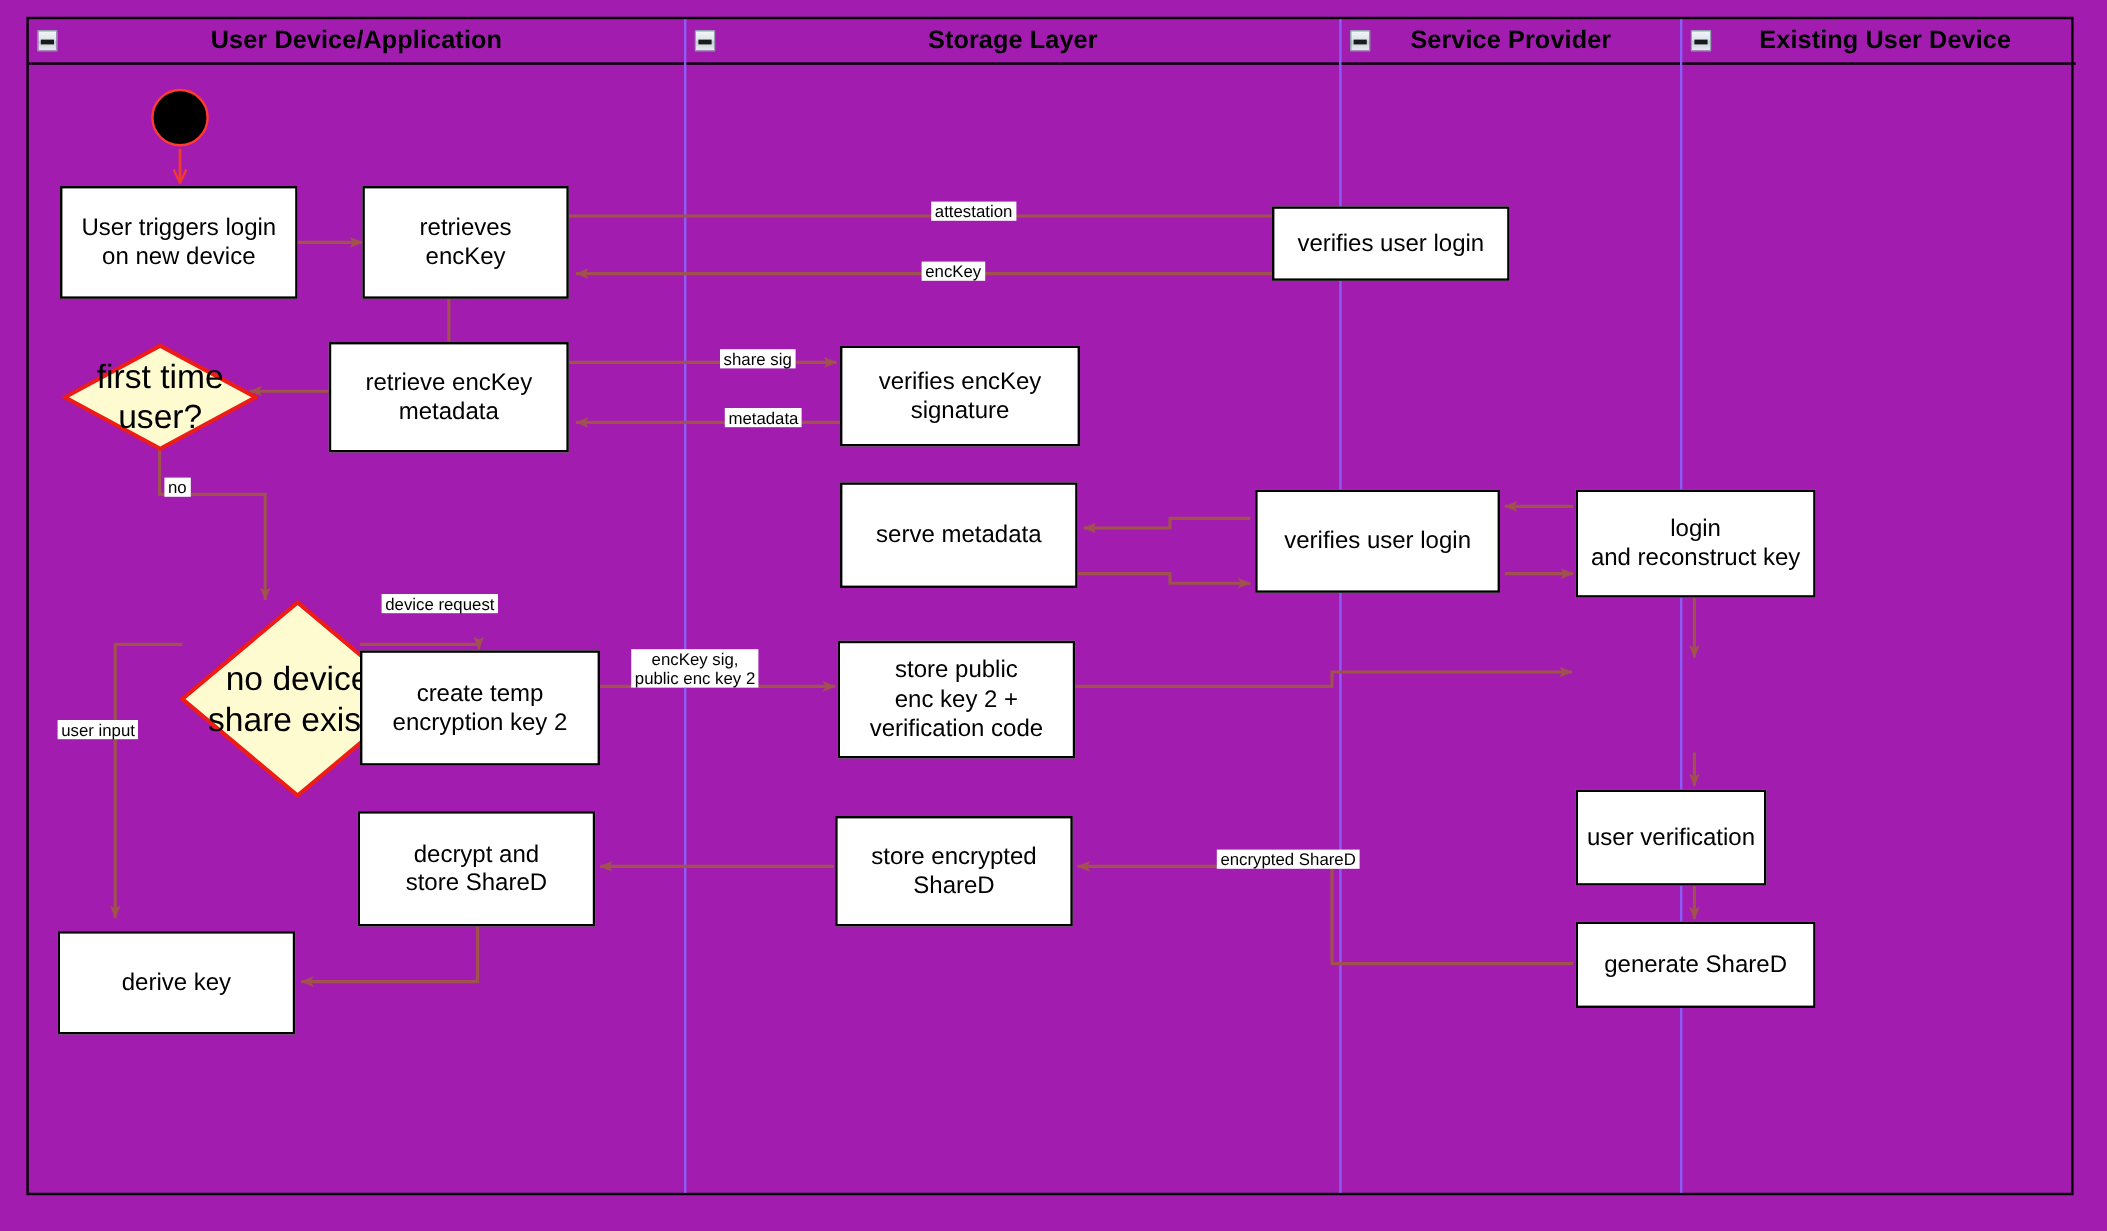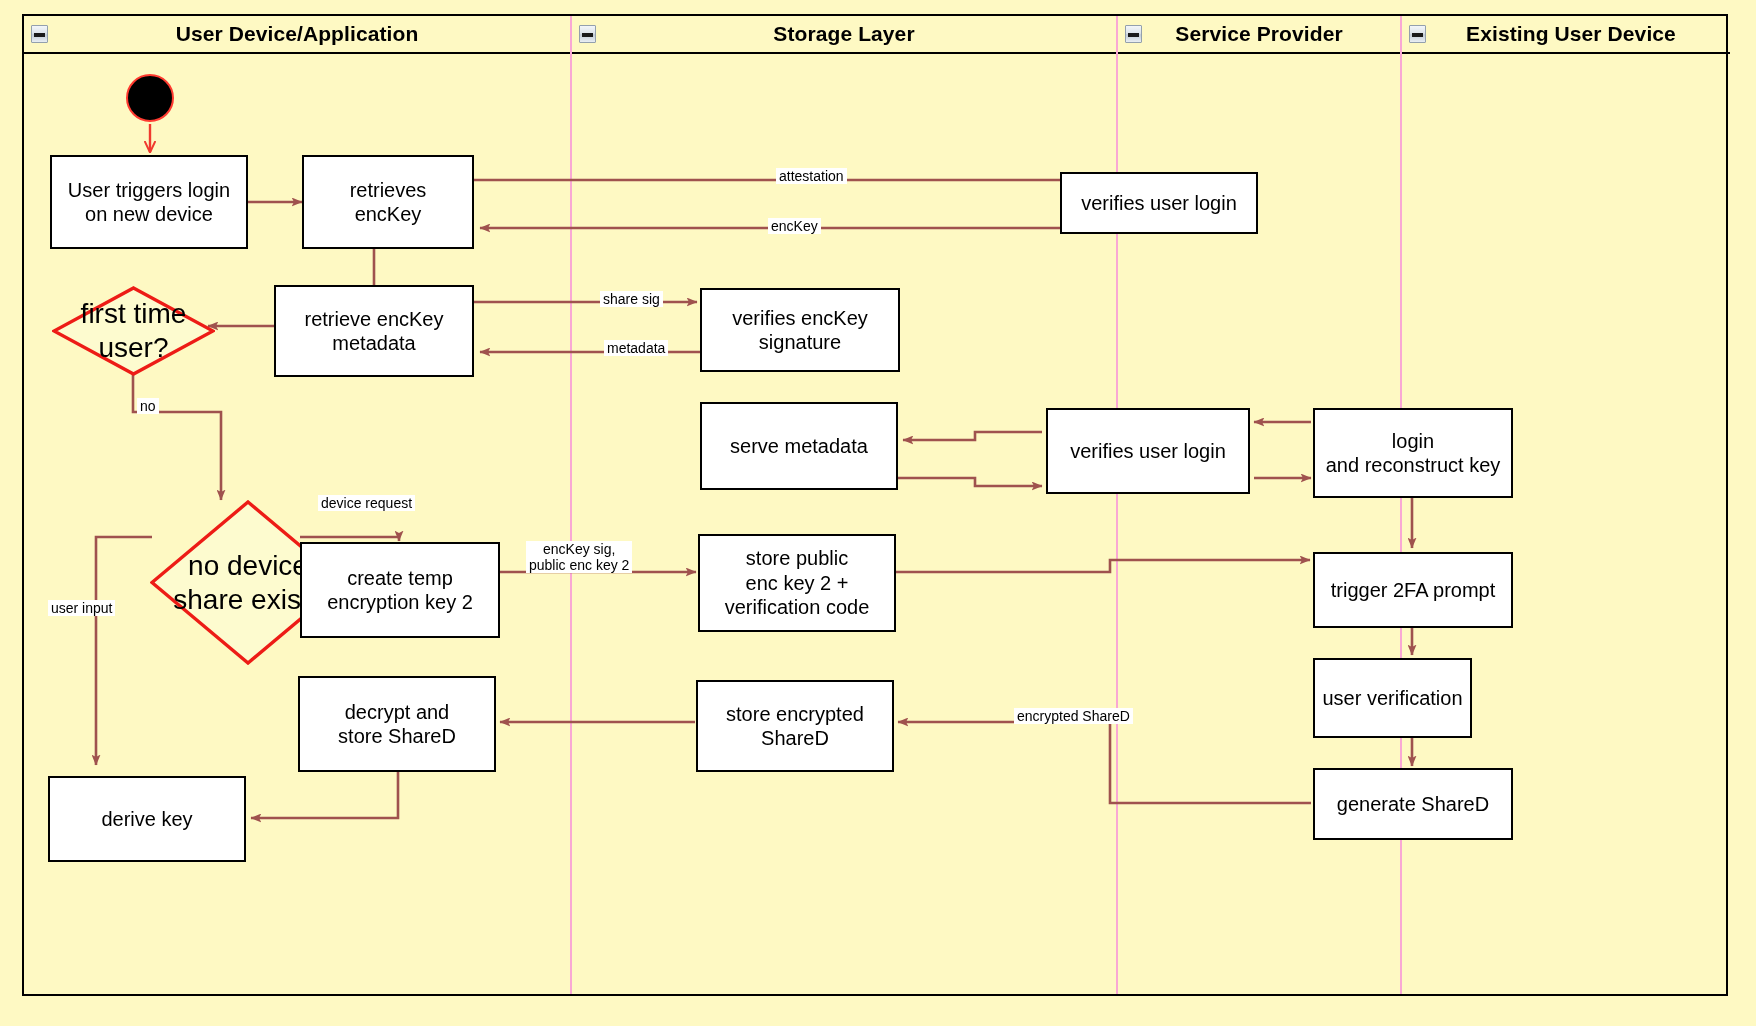--- a/index.html
+++ b/index.html
@@ -9,37 +9,37 @@
     background: #ffffff;
   }
   body {
     font-family: "Liberation Sans", sans-serif;
     -webkit-font-smoothing: antialiased;
   }
   #canvas {
     position: relative;
     width: 1756px;
     height: 1026px;
-    background: #fef9c3;
+    background: #a21caf;
     overflow: hidden;
   }
 
   
   .lane-frame {
     position: absolute;
     border: 2px solid #000000;
     box-sizing: border-box;
   }
   .lane {
     position: absolute;
     top: 0;
     bottom: 0;
     box-sizing: border-box;
   }
-  .lane + .lane { border-left: 2px solid #f9a8d4; }
+  .lane + .lane { border-left: 2px solid #8b5cf6; }
   .lane-header {
     position: absolute;
     left: 0;
     right: 0;
     top: 0;
     height: 38px;
     border-bottom: 2px solid #000000;
     box-sizing: border-box;
     display: flex;
     align-items: center;
@@ -285,21 +285,20 @@
   <div class="node" style="left:696px; top:680px; width:198px; height:92px;">store encrypted
 ShareD</div>
 
   <div class="node" style="left:1060px; top:172px; width:198px; height:62px;">verifies user login</div>
 
   <div class="node" style="left:1046px; top:408px; width:204px; height:86px;">verifies user login</div>
 
   <div class="node" style="left:1313px; top:408px; width:200px; height:90px;">login
 and reconstruct key</div>
 
-  <div class="node" style="left:1313px; top:552px; width:200px; height:76px;">trigger 2FA prompt</div>
 
   <div class="node" style="left:1313px; top:658px; width:159px; height:80px;">user verification</div>
 
   <div class="node" style="left:1313px; top:768px; width:200px; height:72px;">generate ShareD</div>
 
   <div class="edge-label" style="left:776px; top:168px;">attestation</div>
 
   <div class="edge-label" style="left:768px; top:218px;">encKey</div>
 
   <div class="edge-label" style="left:600px; top:291px;">share sig</div>

